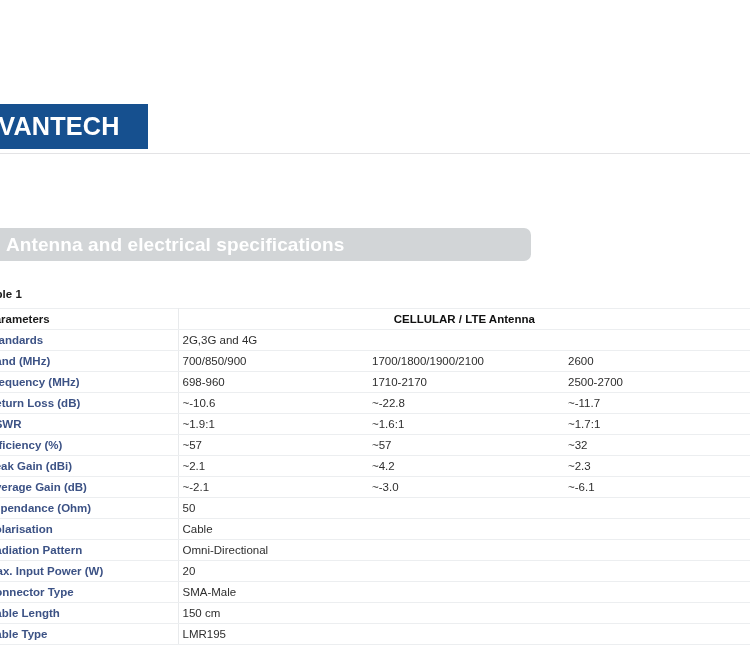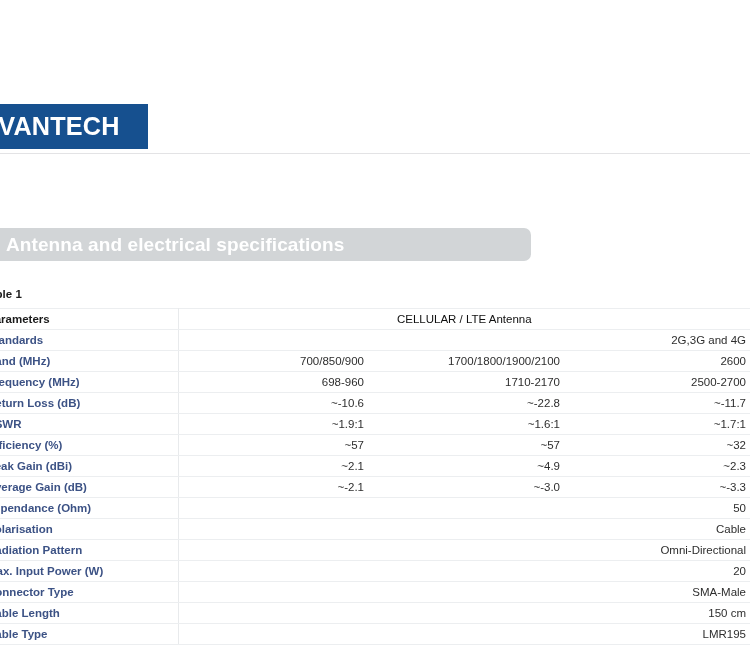--- a/index.html
+++ b/index.html
@@ -112,25 +112,25 @@
   }
   .lbl-head {
     color: #1b1b1b;
     font-weight: bold;
     text-align: left;
     border-right: 1px solid #e8eaec;
     padding-left: 0;
   }
   .val {
     color: #2e2e2e;
-    text-align: right;
+    text-align: left;
   }
   .val-head {
     color: #101010;
-    font-weight: normal;
+    font-weight: bold;
     text-align: center;
   }
   .row-head td { border-bottom: 1px solid #eceef0; }
   .spec-table tr:first-child td { border-top: 1px solid #eceef0; }
 </style>
 </head>
 <body>
 
 <div class="logo-band">
   <span class="logo-text">ADVANTECH</span>
@@ -185,28 +185,28 @@
       </tr>
       <tr>
         <td class="lbl">Efficiency (%)</td>
         <td class="val">~57</td>
         <td class="val">~57</td>
         <td class="val">~32</td>
       </tr>
       <tr>
         <td class="lbl">Peak Gain (dBi)</td>
         <td class="val">~2.1</td>
-        <td class="val">~4.9</td>
+        <td class="val">~4.2</td>
         <td class="val">~2.3</td>
       </tr>
       <tr>
         <td class="lbl">Average Gain (dB)</td>
         <td class="val">~-2.1</td>
         <td class="val">~-3.0</td>
-        <td class="val">~-3.3</td>
+        <td class="val">~-6.1</td>
       </tr>
       <tr>
         <td class="lbl">Impendance (Ohm)</td>
         <td class="val" colspan="3">50</td>
       </tr>
       <tr>
         <td class="lbl">Polarisation</td>
         <td class="val" colspan="3">Cable</td>
       </tr>
       <tr>

